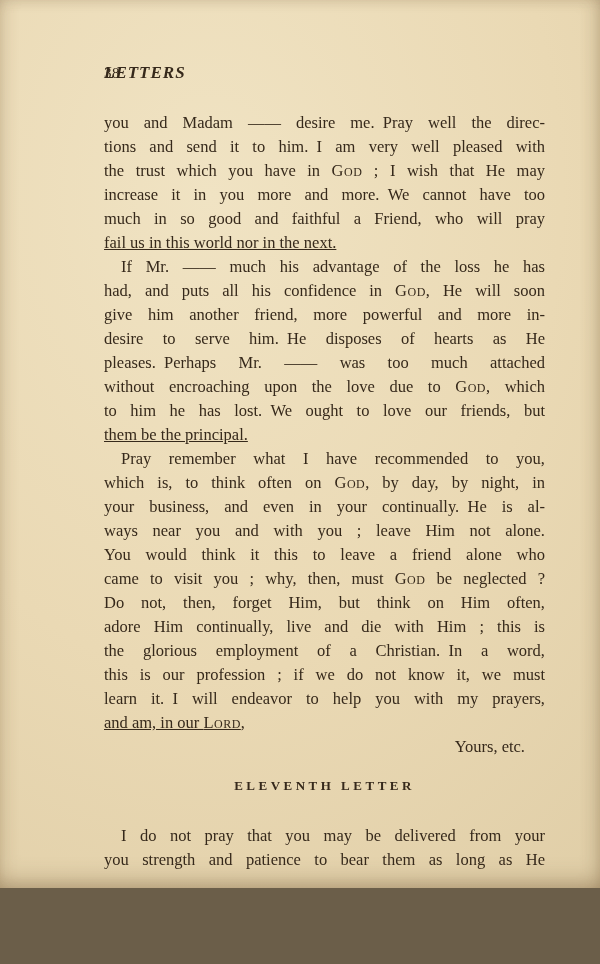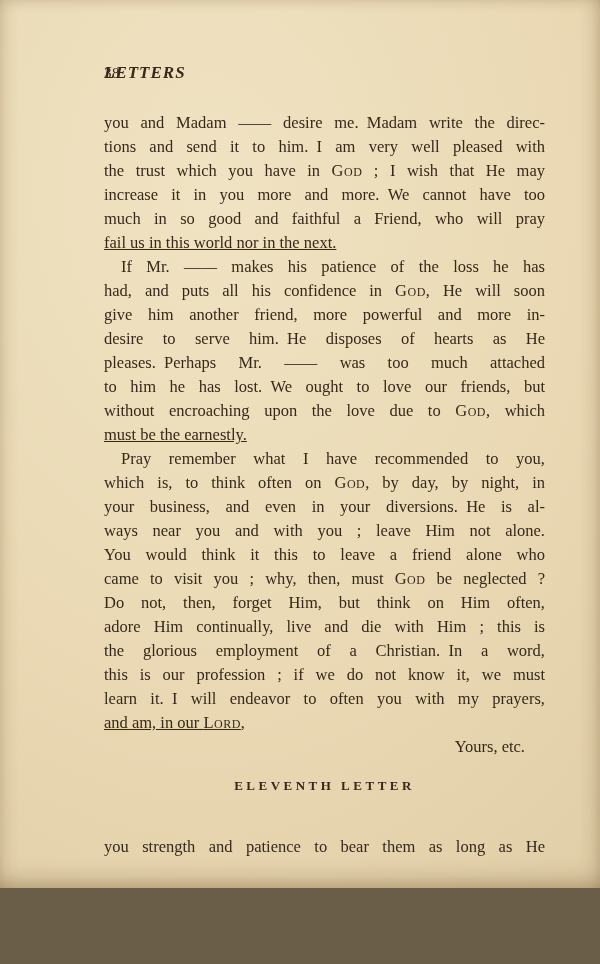--- a/index.html
+++ b/index.html
@@ -53,68 +53,69 @@
   .para.signoff{
     text-align:right;
     padding-right:20px;
   }
   .para.heading{
     text-align:center;
     font-size:13px;
     font-weight:bold;
     letter-spacing:3.5px;
     margin-top:15px;
-    margin-bottom:37px;
+    margin-bottom:26px;
   }
   .sc{font-variant:small-caps;letter-spacing:.5px;}
 </style>
 </head>
 <body>
 
 <div class="page" style="--ink: #36291b;">
   <div class="running-header">
     <span class="page-number">38</span>
     <span class="running-head">LETTERS</span>
   </div>
   <div class="page-body" id="page-body">
       <div class="para body">
-        <div class="line">you and Madam —— desire me. Madam write the direc-</div>
+        <div class="line">you and Madam —— desire me. Pray well the direc-</div>
         <div class="line">tions and send it to him. I am very well pleased with</div>
         <div class="line">the trust which you have in <span class="sc">God</span> ; I wish that He may</div>
         <div class="line">increase it in you more and more. We cannot have too</div>
         <div class="line">much in so good and faithful a Friend, who will pray</div>
         <div class="line lastline">fail us in this world nor in the next.</div>
       </div>
       <div class="para body">
-        <div class="line indent">If Mr. —— makes his patience of the loss he has</div>
+        <div class="line indent">If Mr. —— much his advantage of the loss he has</div>
         <div class="line">had, and puts all his confidence in <span class="sc">God</span>, He will soon</div>
         <div class="line">give him another friend, more powerful and more in-</div>
         <div class="line">desire to serve him. He disposes of hearts as He</div>
         <div class="line">pleases. Perhaps Mr. —— was too much attached</div>
+        <div class="line">without encroaching upon the love due to <span class="sc">God</span>, which</div>
         <div class="line">to him he has lost. We ought to love our friends, but</div>
-        <div class="line">without encroaching upon the love due to <span class="sc">God</span>, which</div>
-        <div class="line lastline">must be the earnestly.</div>
+        <div class="line lastline">them be the principal.</div>
       </div>
       <div class="para body">
         <div class="line indent">Pray remember what I have recommended to you,</div>
         <div class="line">which is, to think often on <span class="sc">God</span>, by day, by night, in</div>
-        <div class="line">your business, and even in your diversions. He is al-</div>
+        <div class="line">your business, and even in your continually. He is al-</div>
         <div class="line">ways near you and with you ; leave Him not alone.</div>
         <div class="line">You would think it this to leave a friend alone who</div>
         <div class="line">came to visit you ; why, then, must <span class="sc">God</span> be neglected ?</div>
         <div class="line">Do not, then, forget Him, but think on Him often,</div>
         <div class="line">adore Him continually, live and die with Him ; this is</div>
         <div class="line">the glorious employment of a Christian. In a word,</div>
         <div class="line">this is our profession ; if we do not know it, we must</div>
-        <div class="line">learn it. I will endeavor to often you with my prayers,</div>
+        <div class="line">learn it. I will endeavor to help you with my prayers,</div>
         <div class="line lastline">and am, in our <span class="sc">Lord</span>,</div>
       </div>
       <div class="para signoff">
         <div class="line">Yours, etc.</div>
       </div>
       <div class="para heading">
         <div class="line">ELEVENTH LETTER</div>
       </div>
       <div class="para body">
+        <div class="line indent">I do not pray that you may be delivered from your</div>
         <div class="line">you strength and patience to bear them as long as He</div>
       </div>
     </div>
 </div>
 
 </body></html>

